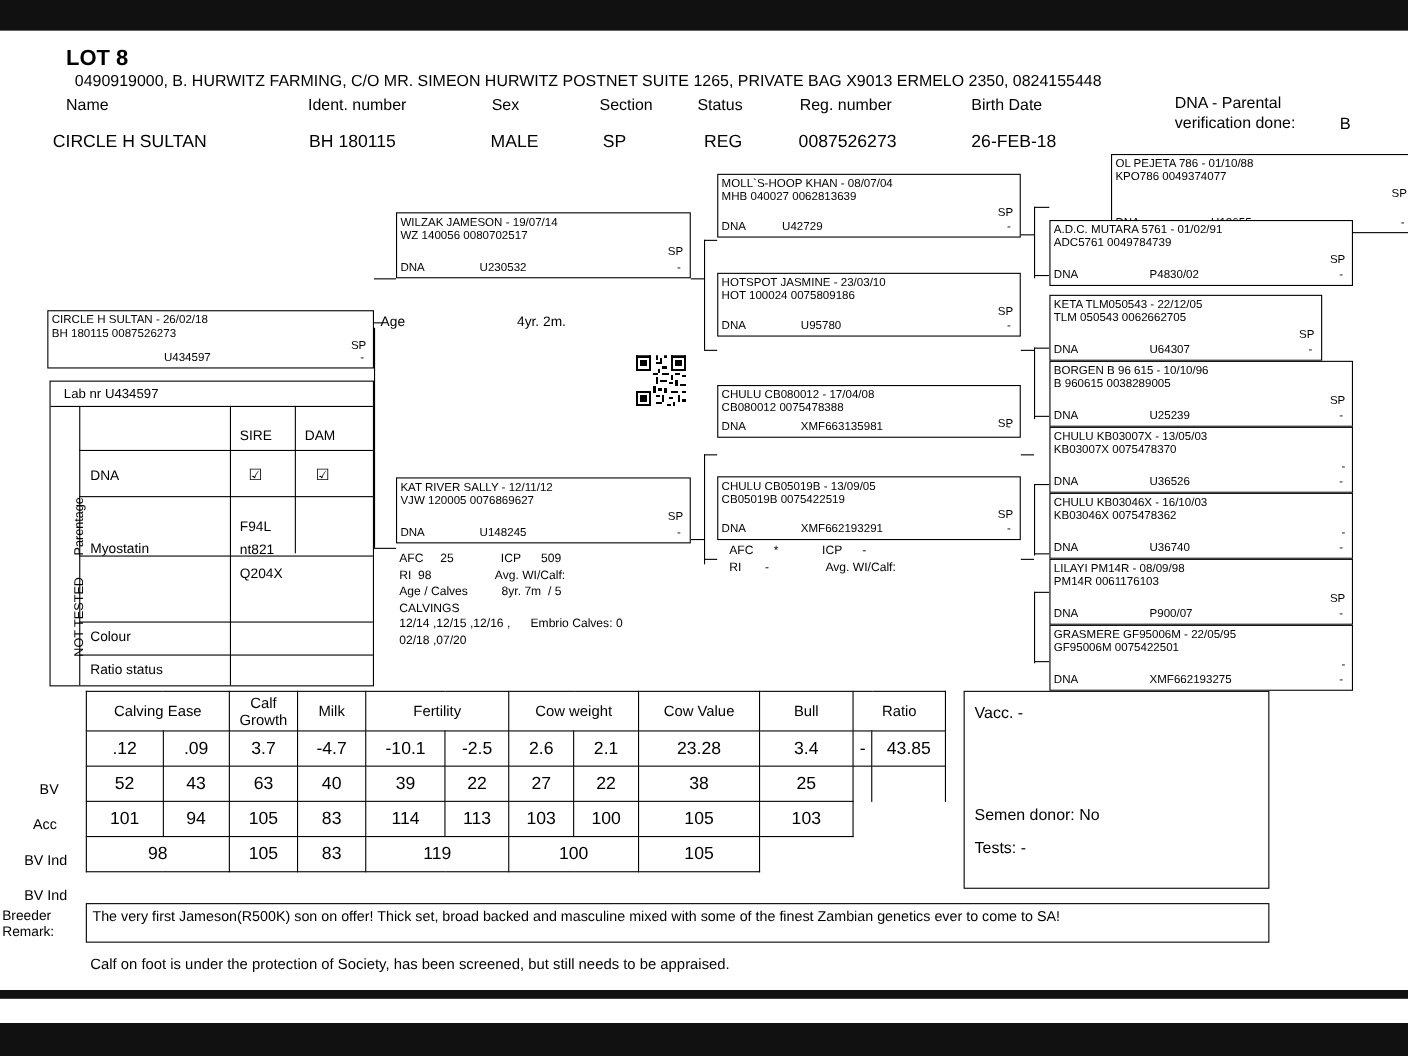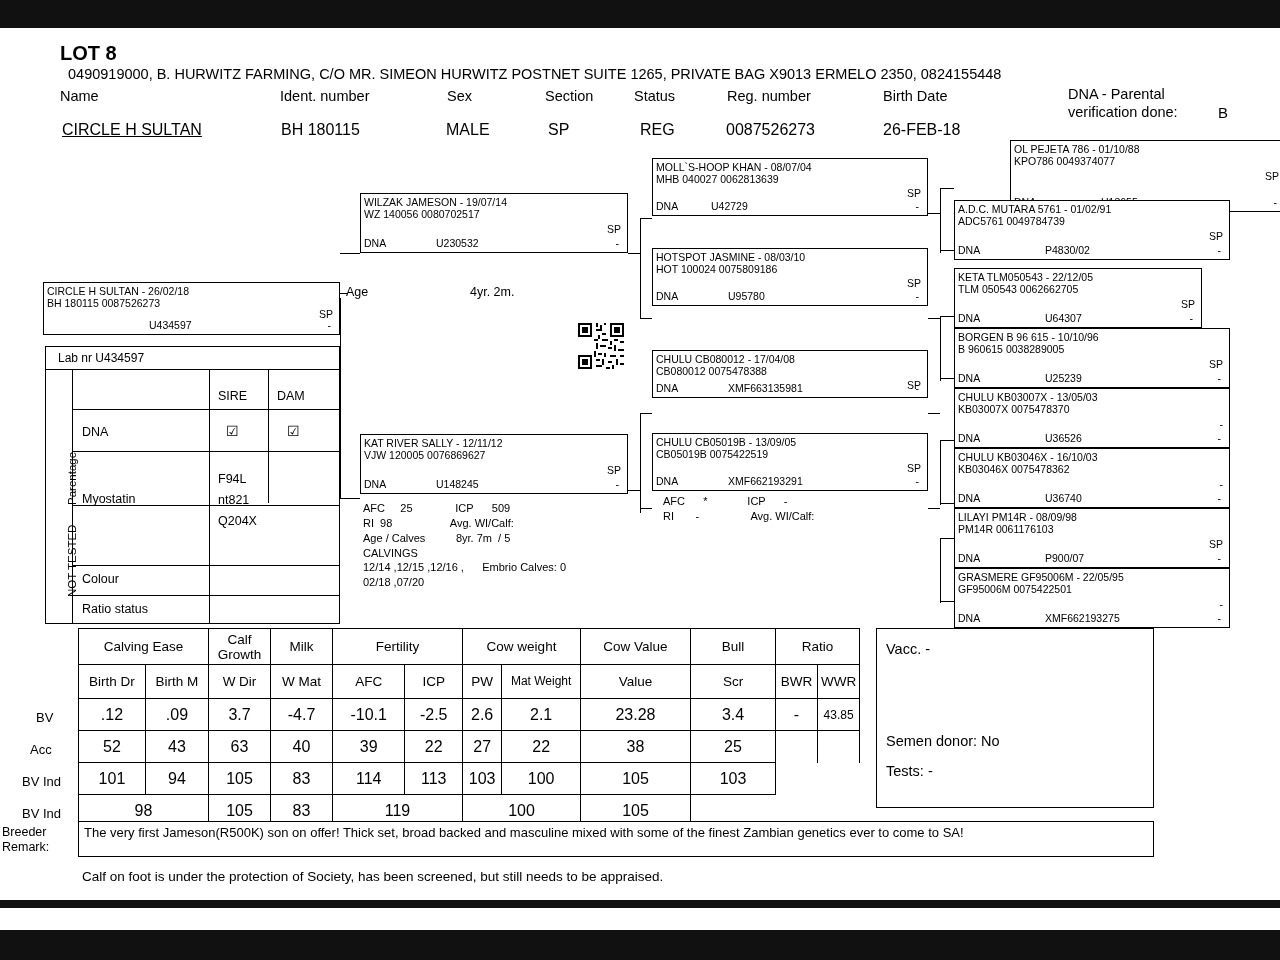--- a/index.html
+++ b/index.html
@@ -85,21 +85,21 @@
   <div class="abs hdr" style="left:280px;">Ident. number</div>
   <div class="abs hdr" style="left:447px;">Sex</div>
   <div class="abs hdr" style="left:545px;">Section</div>
   <div class="abs hdr" style="left:634px;">Status</div>
   <div class="abs hdr" style="left:727px;">Reg. number</div>
   <div class="abs hdr" style="left:883px;">Birth Date</div>
   <div class="abs dna-lbl1">DNA - Parental</div>
   <div class="abs dna-lbl2">verification done:</div>
   <div class="abs dna-b">B</div>
 
-  <div class="abs val" style="left:62px;text-decoration:underline;">CIRCLE H SULTAN</div>
+  <div class="abs val" style="left:48px;">CIRCLE H SULTAN</div>
   <div class="abs val" style="left:281px;">BH  180115</div>
   <div class="abs val" style="left:446px;">MALE</div>
   <div class="abs val" style="left:548px;">SP</div>
   <div class="abs val" style="left:640px;">REG</div>
   <div class="abs val" style="left:726px;">0087526273</div>
   <div class="abs val" style="left:883px;">26-FEB-18</div>
 
   <div class="conn" style="left:340px; top:270px; width:1px; height:200px;"></div>
   <div class="conn" style="left:340px; top:225px; width:20px; height:1px;"></div>
   <div class="conn" style="left:340px; top:470px; width:20px; height:1px;"></div>
@@ -254,21 +254,21 @@
   <div class="pbox" style="left:652px; top:130px; width:276px; height:58px;">
     <div class="l1">MOLL`S-HOOP KHAN - 08/07/04</div>
     <div class="l2">MHB 040027      0062813639</div>
     <div class="sp" style="top:28px;">SP</div>
     <div class="dna">DNA</div>
     <div class="dnaval" style="left:58px;">U42729</div>
     <div class="dash">-</div>
   </div>
 
   <div class="pbox" style="left:652px; top:220px; width:276px; height:58px;">
-    <div class="l1">HOTSPOT JASMINE - 08/03/10</div>
+    <div class="l1">HOTSPOT JASMINE - 23/03/10</div>
     <div class="l2">HOT 100024     0075809186</div>
     <div class="sp" style="top:28px;">SP</div>
     <div class="dna">DNA</div>
     <div class="dnaval" style="left:75px;">U95780</div>
     <div class="dash">-</div>
   </div>
 
   <div class="pbox" style="left:652px; top:322px; width:276px; height:48px;">
     <div class="l1">CHULU CB080012 - 17/04/08</div>
     <div class="l2">CB080012          0075478388</div>
@@ -369,47 +369,32 @@
       <td style="width:62px;">Calf Growth</td>
       <td style="width:62px;">Milk</td>
       <td colspan="2" style="width:130px;">Fertility</td>
       <td colspan="2" style="width:118px;">Cow weight</td>
       <td style="width:110px;">Cow Value</td>
       <td style="width:85px;">Bull</td>
       <td colspan="2" style="width:84px;">Ratio</td>
     </tr>
     <tr>
       <td style="border:none; padding:0;"></td>
-      <td style="height:34px;">Birth Dr</td>
-      <td>Birth M</td>
-      <td>W Dir</td>
-      <td>W Mat</td>
-      <td>AFC</td>
-      <td>ICP</td>
-      <td>PW</td>
-      <td style="font-size:12px; line-height:1.05;">Mat Weight</td>
-      <td>Value</td>
-      <td>Scr</td>
-      <td style="width:42px;">BWR</td>
-      <td style="width:42px;">WWR</td>
-    </tr>
-    <tr>
-      <td style="border:none; padding:0;"></td>
       <td style="height:32px; font-size:16px;">.12</td>
       <td style="font-size:16px;">.09</td>
       <td style="font-size:16px;">3.7</td>
       <td style="font-size:16px;">-4.7</td>
       <td style="font-size:16px;">-10.1</td>
       <td style="font-size:16px;">-2.5</td>
       <td style="font-size:16px;">2.6</td>
       <td style="font-size:16px;">2.1</td>
       <td style="font-size:16px;">23.28</td>
       <td style="font-size:16px;">3.4</td>
       <td style="font-size:16px;">-</td>
-      <td style="font-size:12px;">43.85</td>
+      <td style="font-size:16px;">43.85</td>
     </tr>
     <tr>
       <td style="border:none; padding:0;"></td>
       <td style="height:32px; font-size:16px;">52</td>
       <td style="font-size:16px;">43</td>
       <td style="font-size:16px;">63</td>
       <td style="font-size:16px;">40</td>
       <td style="font-size:16px;">39</td>
       <td style="font-size:16px;">22</td>
       <td style="font-size:16px;">27</td>

